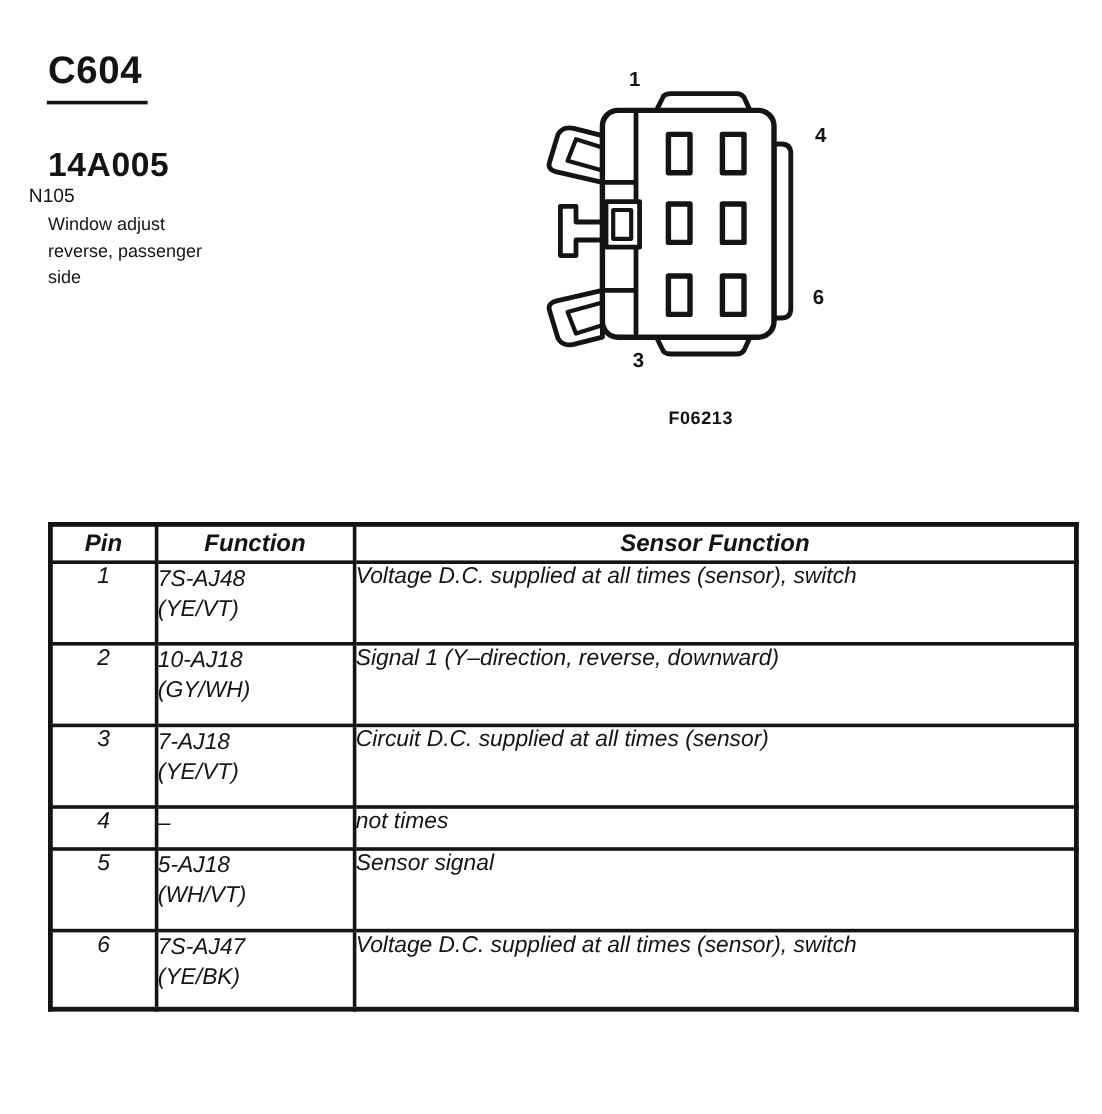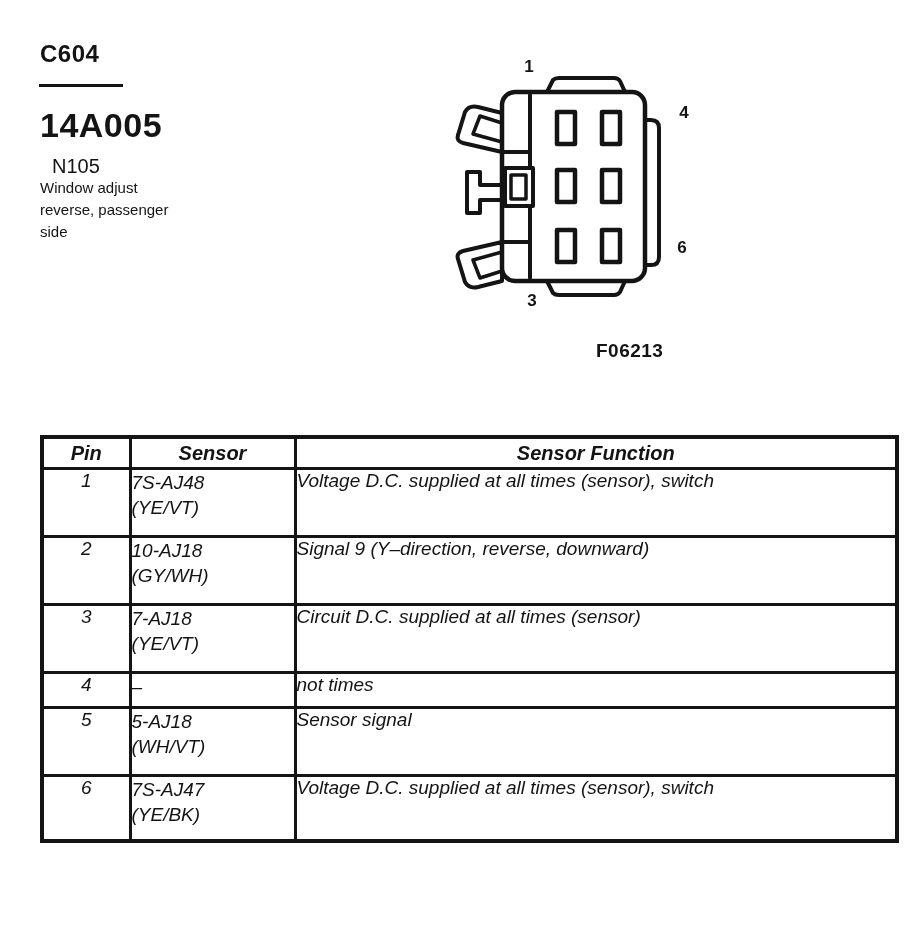--- a/index.html
+++ b/index.html
@@ -9,44 +9,44 @@
     font-family:"Liberation Sans", sans-serif;
     color:#141414;
     position:relative;
     overflow:hidden;
   }
   .abs { position:absolute; }
 
   
   .connector-id {
     left:40px; top:40px;
-    font-size:24px; font-weight:bold; letter-spacing:0.5px;
+    font-size:32px; font-weight:bold; letter-spacing:0.5px;
   }
   .id-underline {
     left:39px; top:84px; width:84px; height:3px; background:#141414;
   }
   .part-number {
-    left:40px; top:106px;
-    font-size:34px; font-weight:bold; letter-spacing:0.5px;
+    left:40px; top:122px;
+    font-size:28px; font-weight:bold; letter-spacing:0.5px;
   }
   .component-code {
-    left:52px; top:155px; font-size:20px;
+    left:24px; top:155px; font-size:16px;
   }
   .component-desc {
     left:40px; top:177px; font-size:15px; line-height:22px;
     white-space:pre-line;
   }
 
   
   .connector-svg { left:450px; top:50px; }
   .pin-label {
     font-size:17px; font-weight:600; width:20px; text-align:center;
   }
   .figure-caption {
-    left:557px; top:340px; font-size:19px; font-weight:600; letter-spacing:0.5px;margin-left:39px;
+    left:557px; top:340px; font-size:15px; font-weight:600; letter-spacing:0.5px;
   }
 
   
   table.pinout {
     position:absolute; left:40px; top:435px;
     width:855px;
     border-collapse:collapse; table-layout:fixed;
     background:#fff;
     border:4px solid #141414;
     font-size:19px; color:#141414;
@@ -118,40 +118,40 @@
 
 <table class="pinout">
   <colgroup>
     <col style="width:88px">
       <col style="width:165px">
       <col style="width:602px">
   </colgroup>
   <thead>
     <tr>
       <th>Pin</th>
-      <th>Sensor</th>
+      <th>Function</th>
       <th>Sensor Function</th>
     </tr>
   </thead>
   <tbody>
     <tr class="r-tall">
       <td class="pin-cell">1</td>
       <td class="circuit-cell">
         <span>7S-AJ48</span><br>
         <span>(YE/VT)</span>
       </td>
       <td class="function-cell">Voltage D.C. supplied at all times (sensor), switch</td>
     </tr>
     <tr class="r-tall">
       <td class="pin-cell">2</td>
       <td class="circuit-cell">
         <span>10-AJ18</span><br>
         <span>(GY/WH)</span>
       </td>
-      <td class="function-cell">Signal 9 (Y–direction, reverse, downward)</td>
+      <td class="function-cell">Signal 1 (Y–direction, reverse, downward)</td>
     </tr>
     <tr class="r-tall">
       <td class="pin-cell">3</td>
       <td class="circuit-cell">
         <span>7-AJ18</span><br>
         <span>(YE/VT)</span>
       </td>
       <td class="function-cell">Circuit D.C. supplied at all times (sensor)</td>
     </tr>
     <tr class="r-short">

